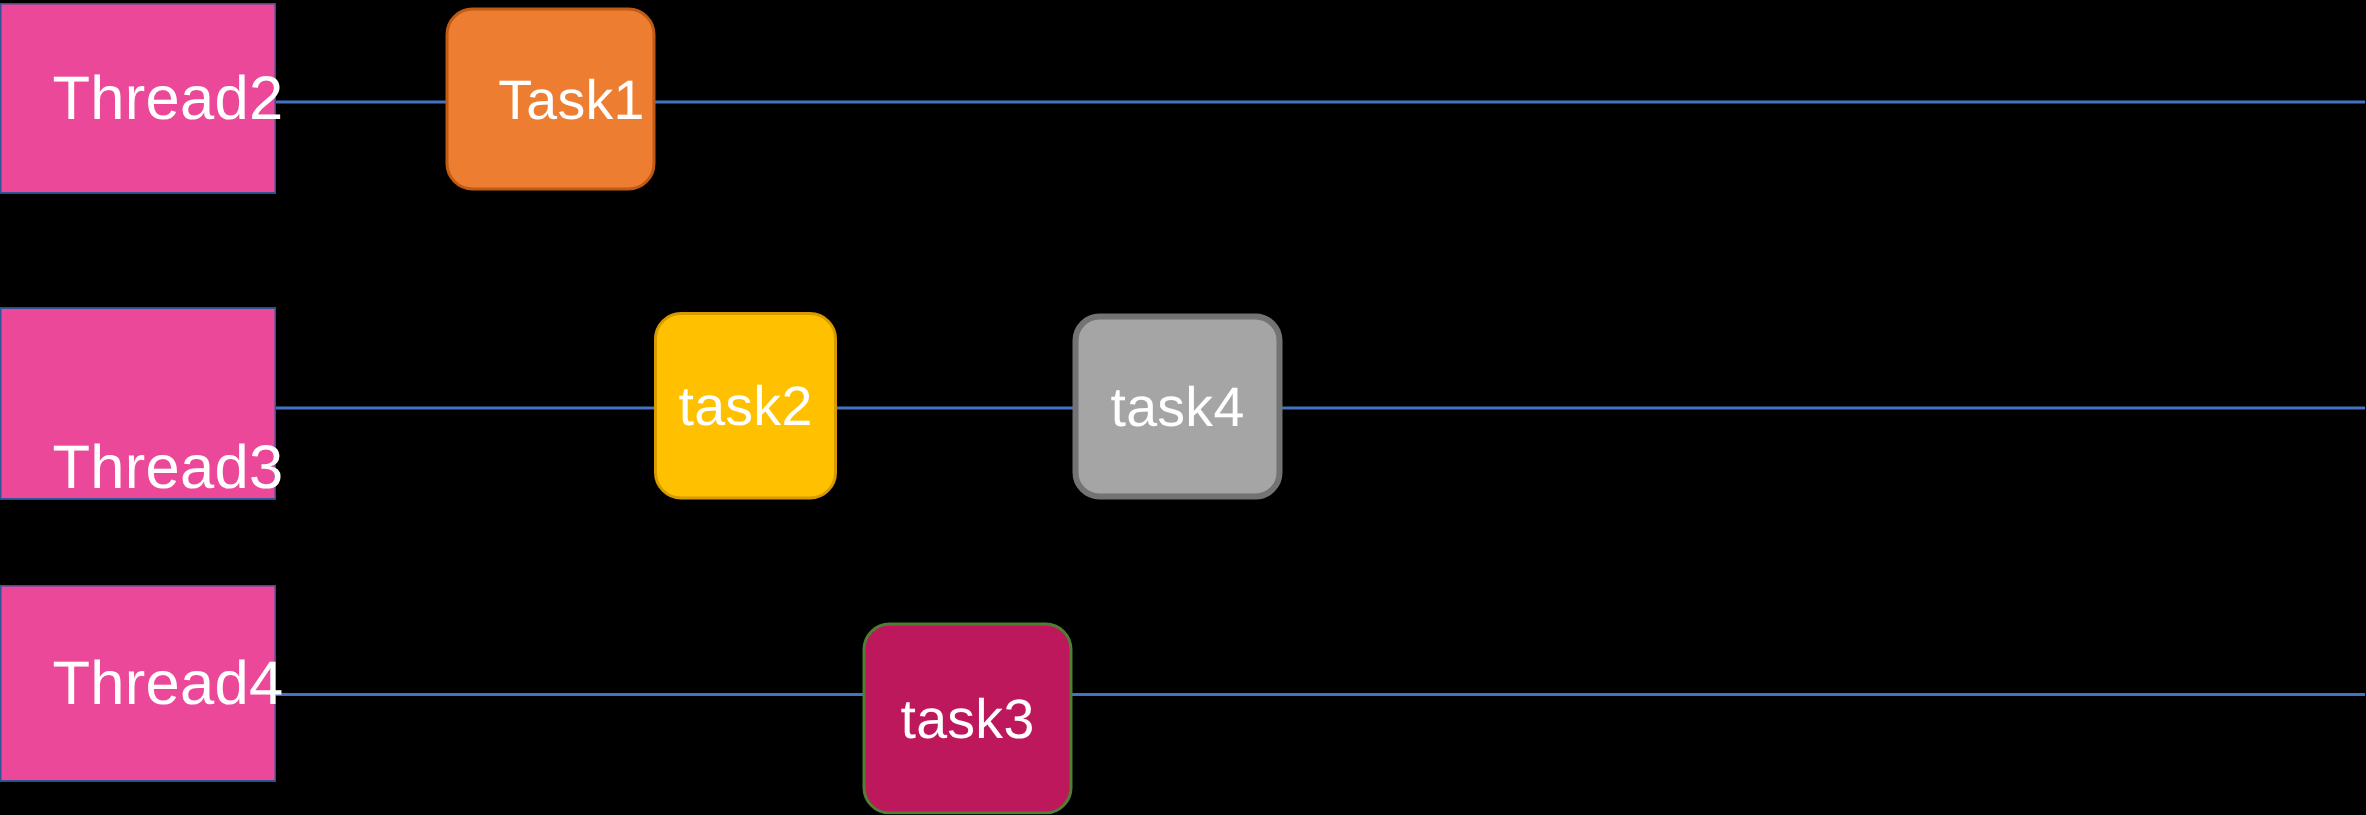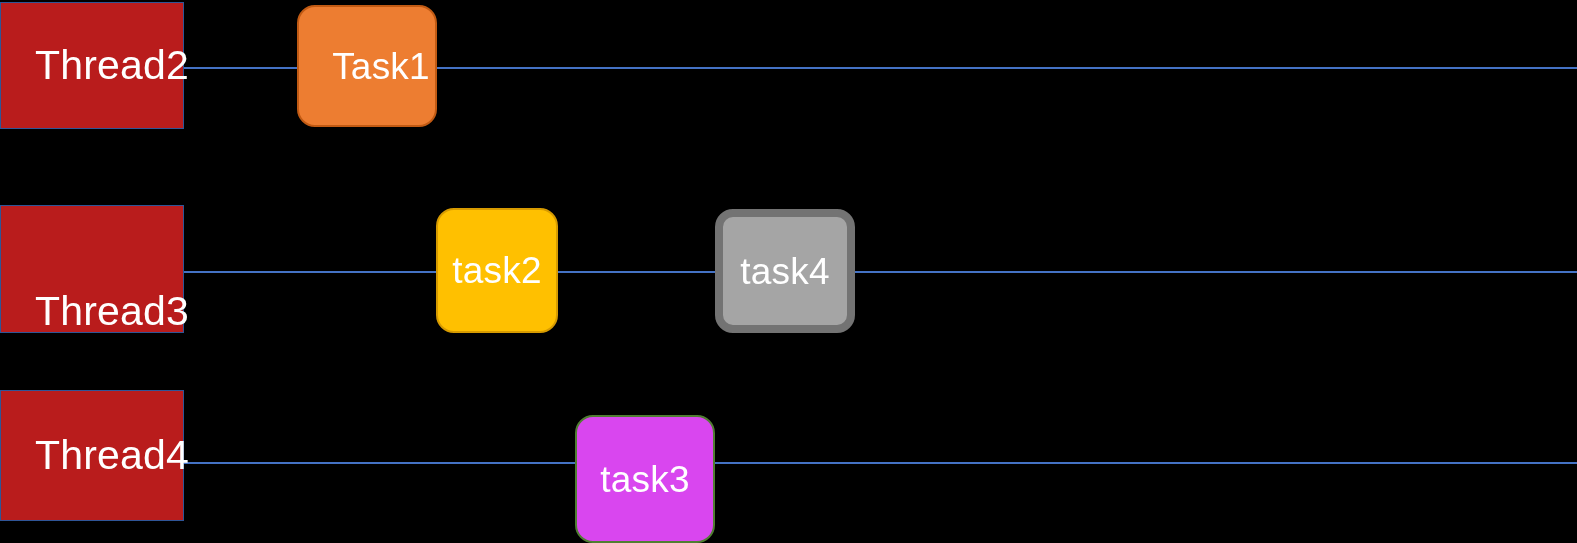--- a/index.html
+++ b/index.html
@@ -21,21 +21,21 @@
     position: absolute;
     height: 2px;
     background: #4472c4;
     left: 184px;
     right: 0;
   }
   .thread-box {
     position: absolute;
     left: 0;
     width: 184px;
-    background: #b91c1c;
+    background: #ec4899;
     border: 1px solid #2f5597;
     box-sizing: border-box;
     display: flex;
     align-items: center;
     justify-content: center;
     color: #ffffff;
     font-size: 41px;
     font-weight: 400;
     letter-spacing: 0.2px;
     line-height: 1;
@@ -70,25 +70,25 @@
   #task-1 {
     left: 297px; top: 5px;   width: 140px; height: 122px;
     background: #ed7d31; border: 2px solid #c15a13; padding-left: 28px;
   }
   #task-2 {
     left: 436px; top: 208px; width: 122px; height: 125px;
     background: #ffc000; border: 2px solid #d79b00;
   }
   #task-4 {
     left: 715px; top: 209px; width: 140px; height: 124px;
-    background: #a5a5a5; border: 8px solid #737373;
+    background: #a5a5a5; border: 4px solid #737373;
   }
   #task-3 {
     left: 575px; top: 415px; width: 140px; height: 128px;
-    background: #d946ef; border: 2px solid #507e32;
+    background: #be185d; border: 2px solid #507e32;
   }
 </style>
 </head>
 <body>
 
 <div id="canvas">
 
   <div class="lane-line" id="line-thread2"></div>
   <div class="lane-line" id="line-thread3"></div>
   <div class="lane-line" id="line-thread4"></div>

